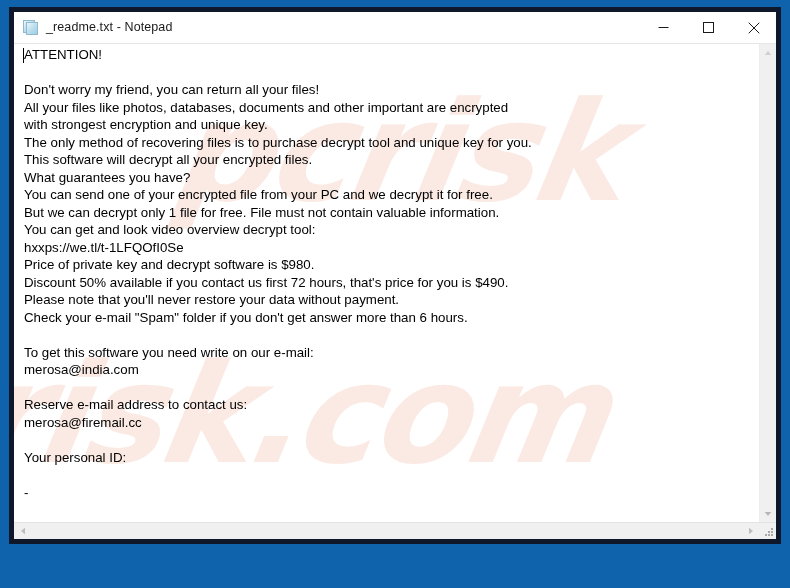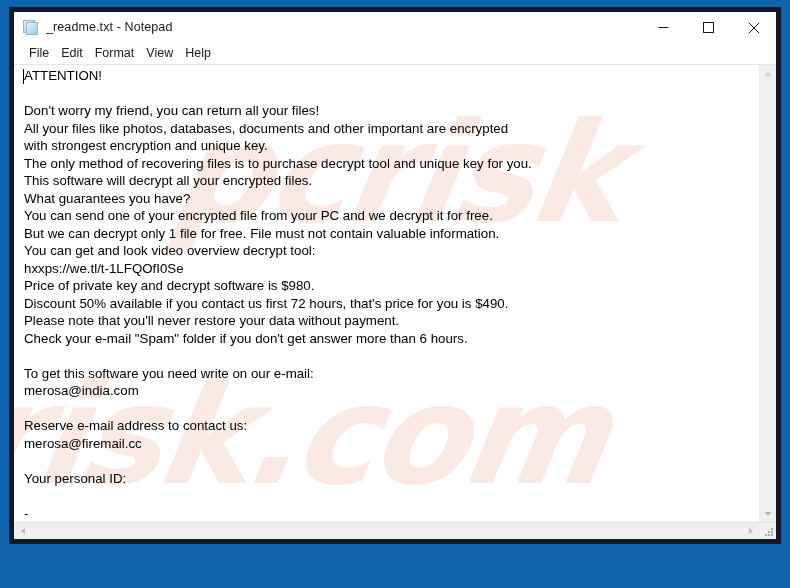--- a/index.html
+++ b/index.html
@@ -261,27 +261,20 @@
         </div>
         <div class="win-btn">
           <svg width="12" height="12" viewBox="0 0 12 12">
             <line x1="0.7" y1="0.7" x2="11.3" y2="11.3" stroke="#1a1a1a" stroke-width="1"></line>
             <line x1="11.3" y1="0.7" x2="0.7" y2="11.3" stroke="#1a1a1a" stroke-width="1"></line>
           </svg>
         </div>
       </div>
     </div>
 
-    <div id="menu-bar">
-      <div class="menu-item">File</div>
-      <div class="menu-item">Edit</div>
-      <div class="menu-item">Format</div>
-      <div class="menu-item">View</div>
-      <div class="menu-item">Help</div>
-    </div>
 
     <div id="editor-shell">
 
       <div id="editor-row">
 
         <div id="text-area">
           <div id="watermark">
             <div class="wm-text wm-a">pcrisk</div>
             <div class="wm-text wm-b">risk.com</div>
           </div>

